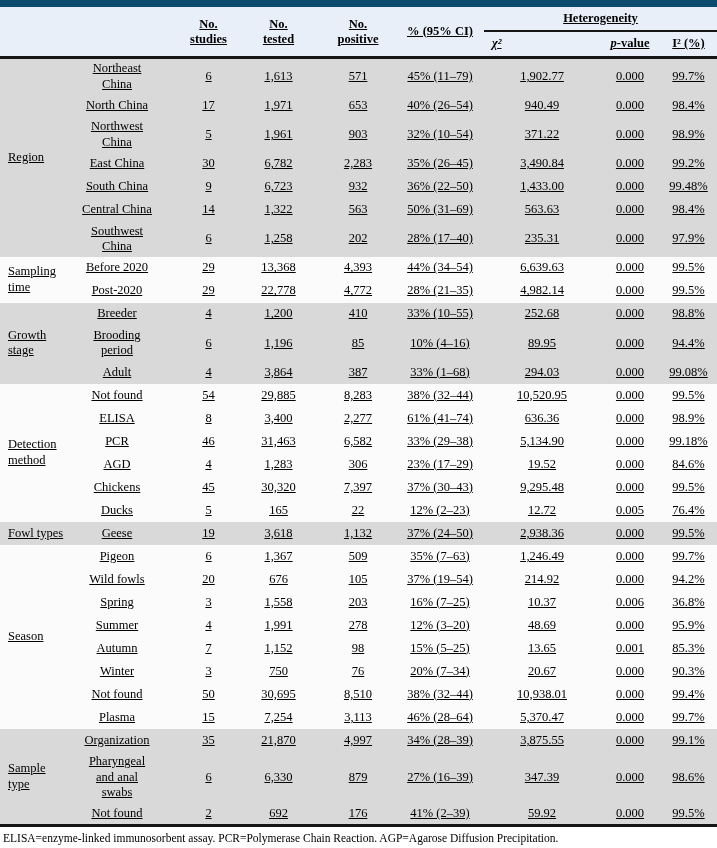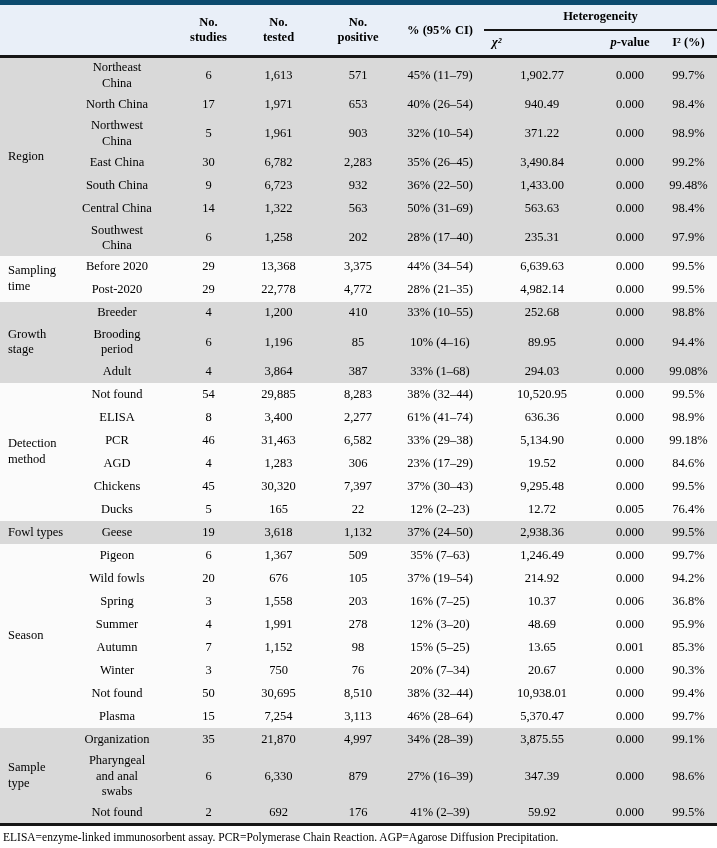--- a/index.html
+++ b/index.html
@@ -6,22 +6,23 @@
   .page {
     width:717px;
     font-family:"Liberation Serif", serif;
     color:#000;
     background:#ffffff;
   }
   table.meta {
     width:717px;
     border-collapse:collapse;
     table-layout:fixed;
-    border-top:5px solid #0c4a6e;
+    border-top:7px solid #0c4a6e;
     border-bottom:3px solid #161616;
+    text-decoration:underline;
   }
   thead th {
     background:#e9eff8;
     font-weight:bold;
     font-size:12.5px;
     line-height:1.2;
     vertical-align:middle;
     text-align:center;
     padding:2px 2px;
     border-bottom:3px solid #161616;
@@ -164,21 +165,21 @@
           <td class="num">28% (17–40)</td>
           <td class="num">235.31</td>
           <td class="num">0.000</td>
           <td class="num">97.9%</td>
         </tr>
         <tr class="row-white">
           <td class="group" rowspan="2">Sampling time</td>
           <td class="cat">Before 2020</td>
           <td class="num">29</td>
           <td class="num">13,368</td>
-          <td class="num">3,375</td>
+          <td class="num">4,393</td>
           <td class="num">44% (34–54)</td>
           <td class="num">6,639.63</td>
           <td class="num">0.000</td>
           <td class="num">99.5%</td>
         </tr>
         <tr class="row-white">
           <td class="cat">Post-2020</td>
           <td class="num">29</td>
           <td class="num">22,778</td>
           <td class="num">4,772</td>

